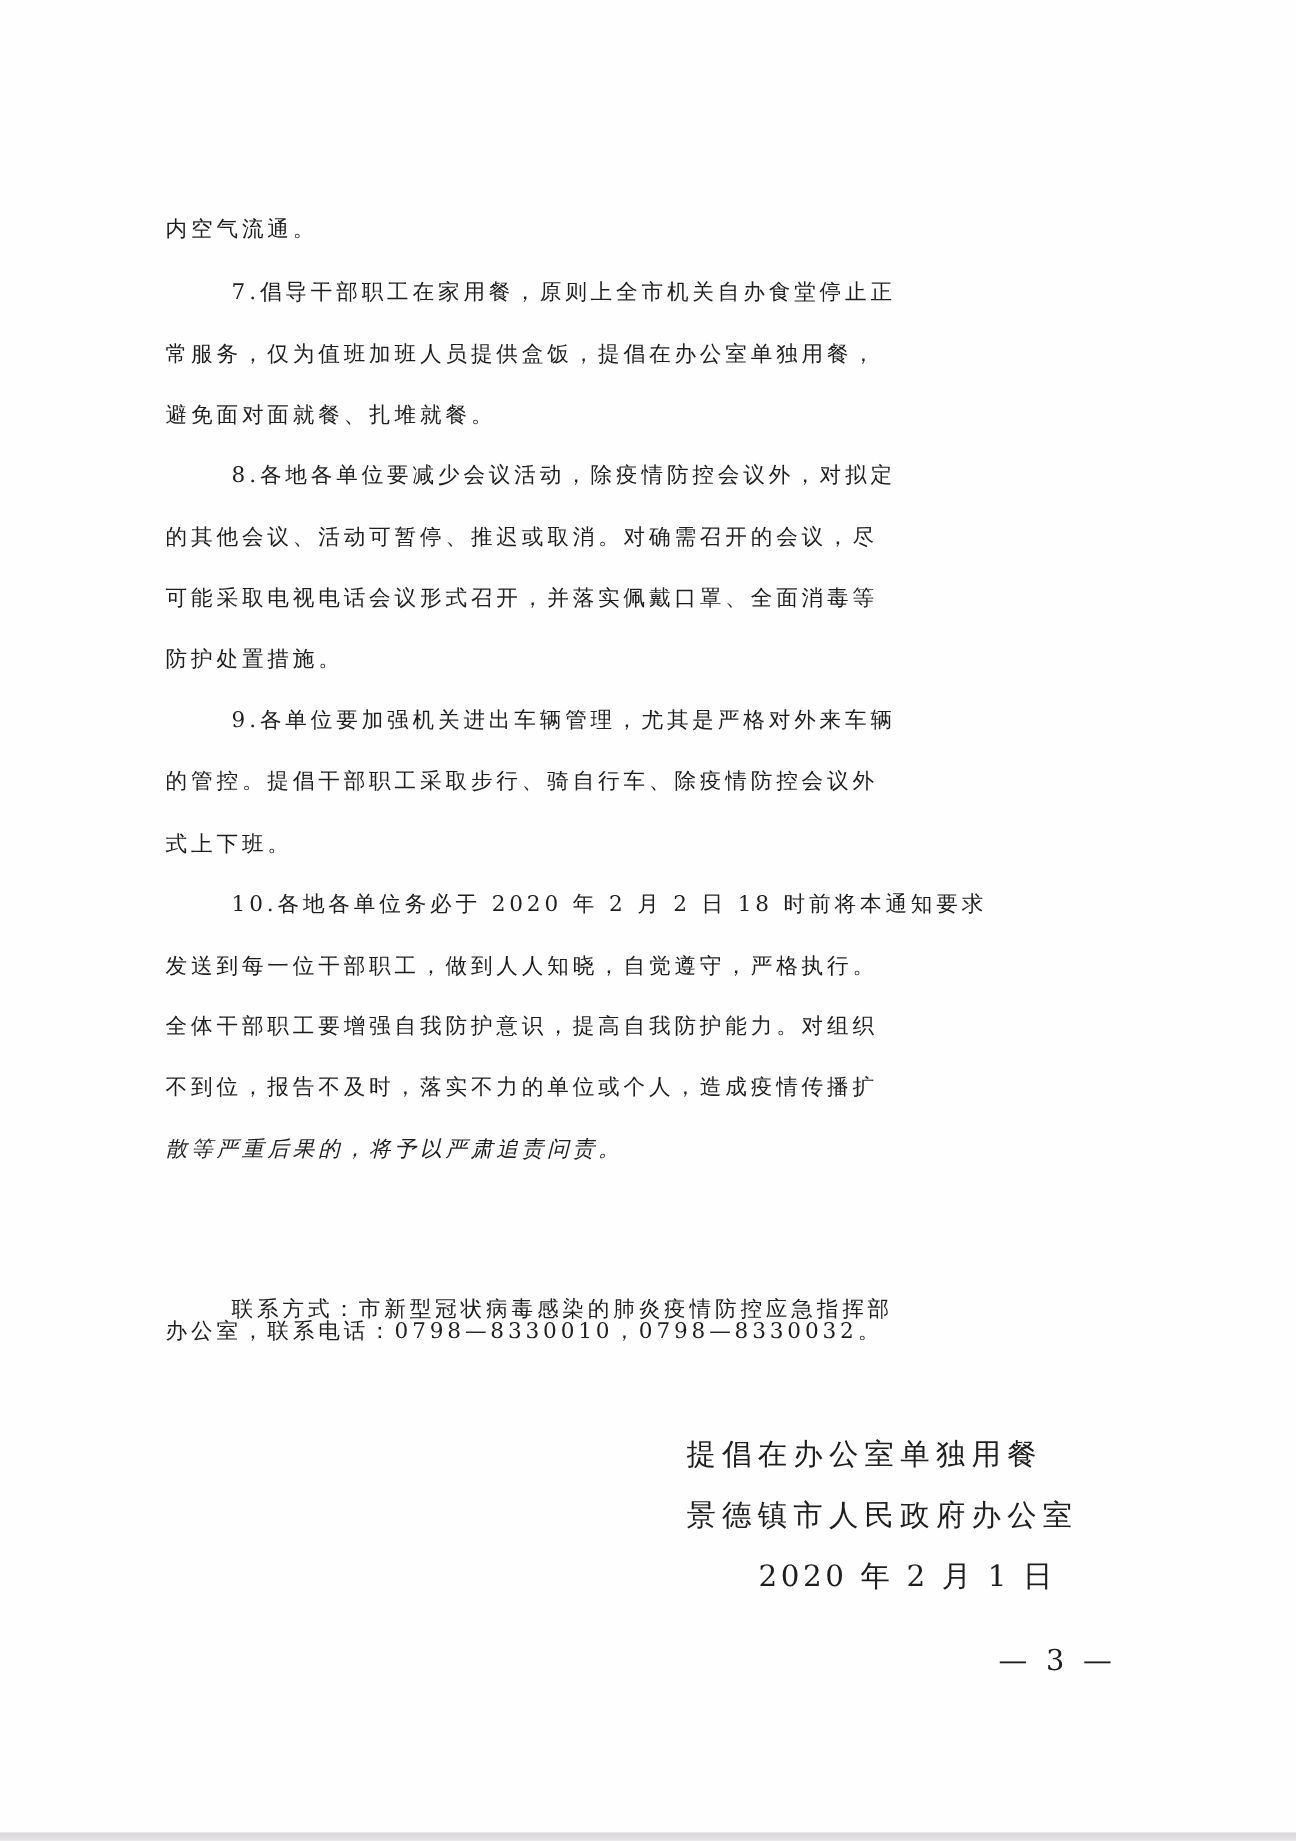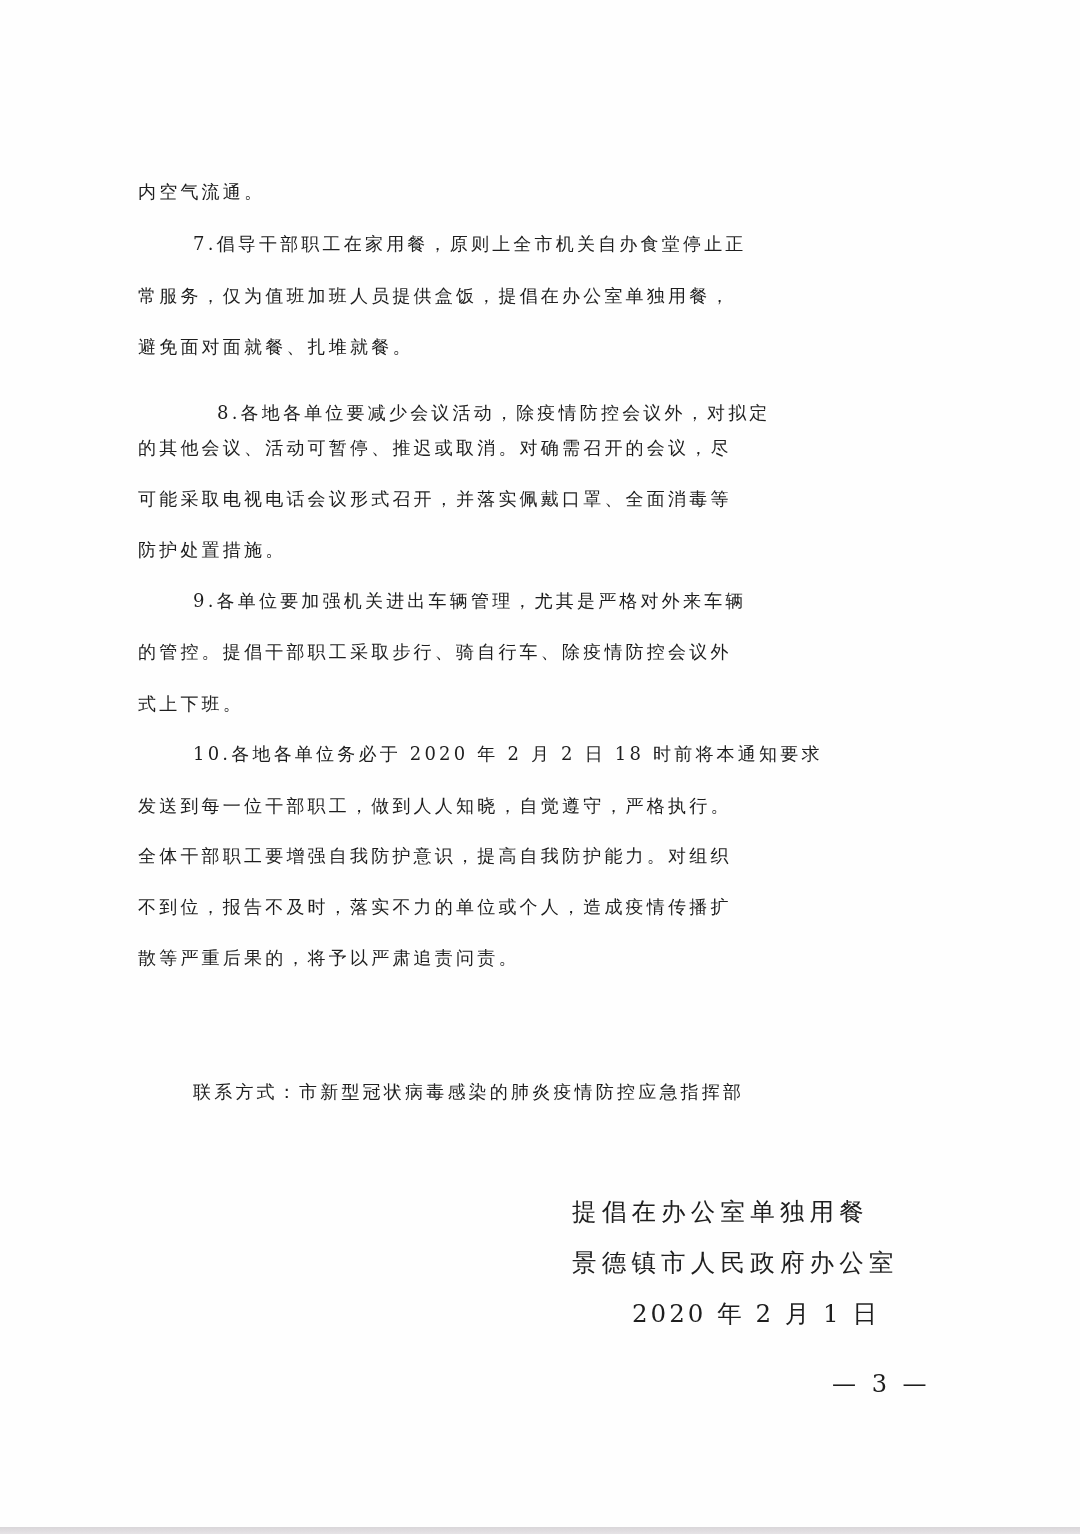--- a/index.html
+++ b/index.html
@@ -63,36 +63,37 @@
 <body>
 
 <div class="page">
 
   <div class="line" style="top:176px;">内空气流通。</div>
 
   <div class="line indent" style="top:228px;">7.倡导干部职工在家用餐，原则上全市机关自办食堂停止正</div>
   <div class="line" style="top:280px;">常服务，仅为值班加班人员提供盒饭，提倡在办公室单独用餐，</div>
   <div class="line" style="top:331px;">避免面对面就餐、扎堆就餐。</div>
 
-  <div class="line indent" style="top:397px;margin-left:24px;">8.各地各单位要减少会议活动，除疫情防控会议外，对拟定</div>
+  <div class="line indent" style="top:381px;">8.各地各单位要减少会议活动，除疫情防控会议外，对拟定</div>
   <div class="line" style="top:432px;">的其他会议、活动可暂停、推迟或取消。对确需召开的会议，尽</div>
   <div class="line" style="top:483px;">可能采取电视电话会议形式召开，并落实佩戴口罩、全面消毒等</div>
   <div class="line" style="top:534px;">防护处置措施。</div>
 
   <div class="line indent" style="top:585px;">9.各单位要加强机关进出车辆管理，尤其是严格对外来车辆</div>
   <div class="line" style="top:636px;">的管控。提倡干部职工采取步行、骑自行车、除疫情防控会议外</div>
   <div class="line" style="top:688px;">式上下班。</div>
 
   <div class="line indent" style="top:738px;">10.各地各单位务必于 2020 年 2 月 2 日 18 时前将本通知要求</div>
   <div class="line" style="top:790px;">发送到每一位干部职工，做到人人知晓，自觉遵守，严格执行。</div>
   <div class="line" style="top:840px;">全体干部职工要增强自我防护意识，提高自我防护能力。对组织</div>
   <div class="line" style="top:891px;">不到位，报告不及时，落实不力的单位或个人，造成疫情传播扩</div>
-  <div class="line" style="top:942px;">散等严重后果的，将予以严肃追责问责。</div>
+  <div class="line" style="top:942px;font-style:italic;">散等严重后果的，将予以严肃追责问责。</div>
 
   <div class="line indent" style="top:1044px;margin-top:32px;">联系方式：市新型冠状病毒感染的肺炎疫情防控应急指挥部</div>
+  <div class="line" style="top:1094px;">办公室，联系电话：0798—8330010，0798—8330032。</div>
 
   <div class="sig" style="left:572px; top:1196px;">提倡在办公室单独用餐</div>
   <div class="sig" style="left:572px; top:1247px;">景德镇市人民政府办公室</div>
   <div class="sig" style="left:632px; top:1298px; letter-spacing:3px;">2020 年 2 月 1 日</div>
 
   <div class="page-number">— 3 —</div>
 </div>
 
 <div class="bottom-band"></div>
 

